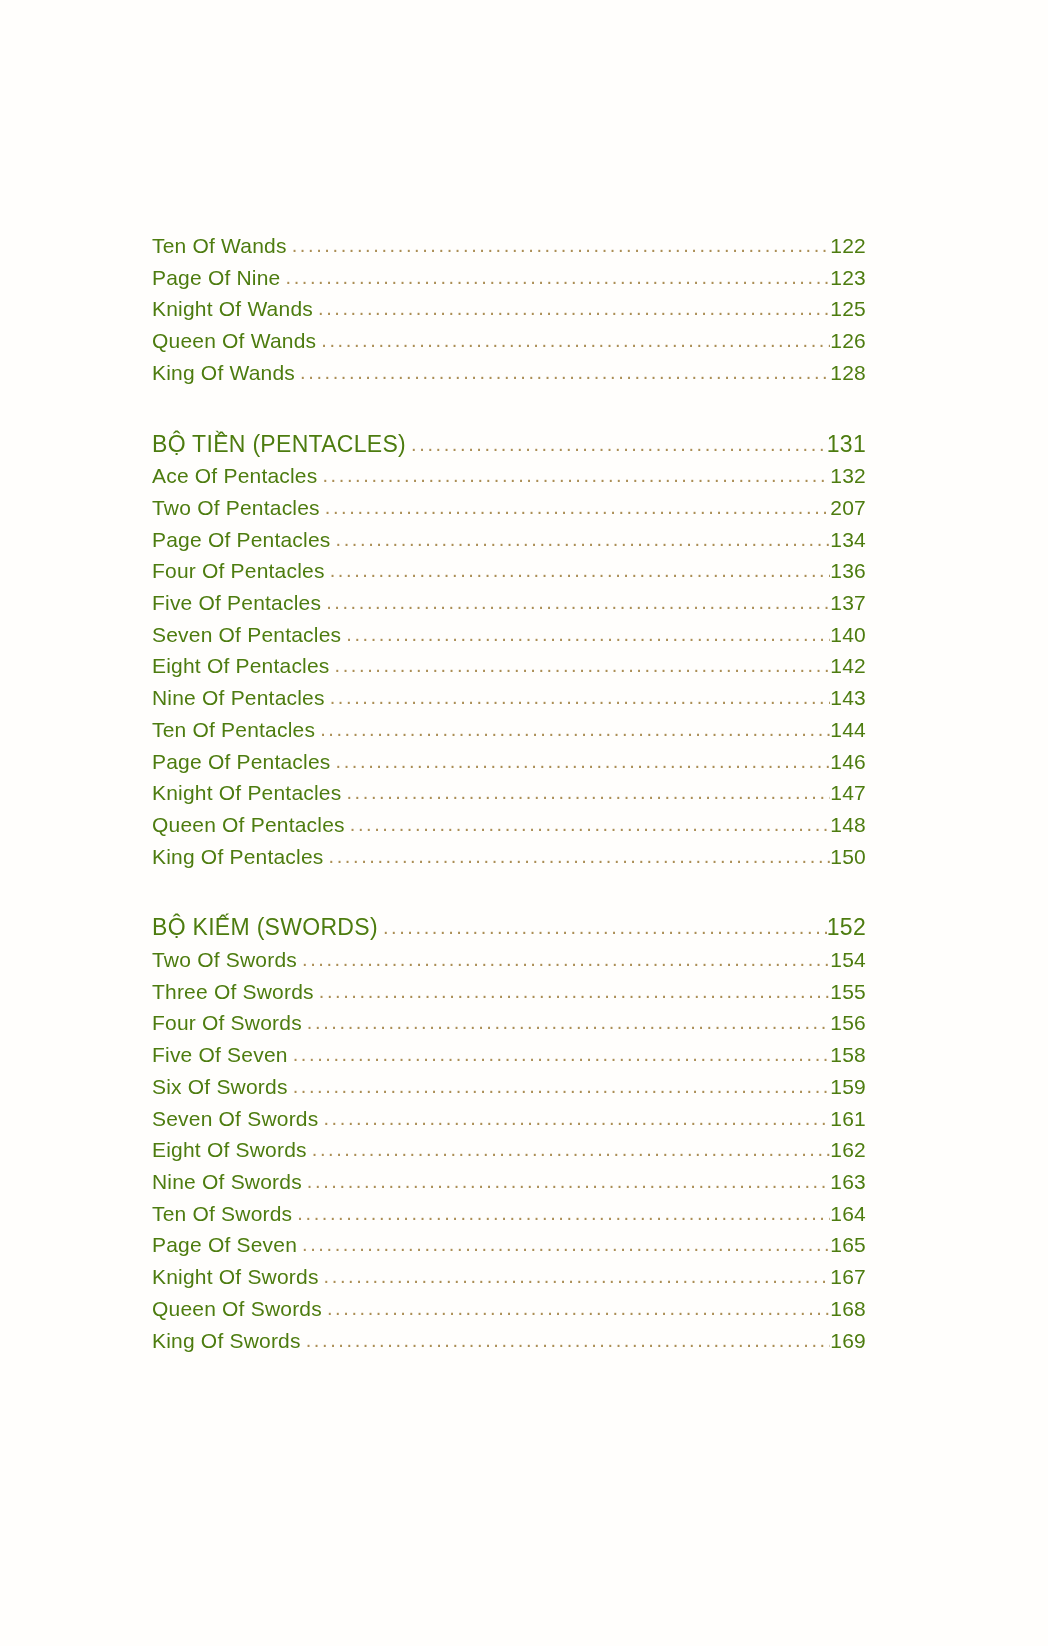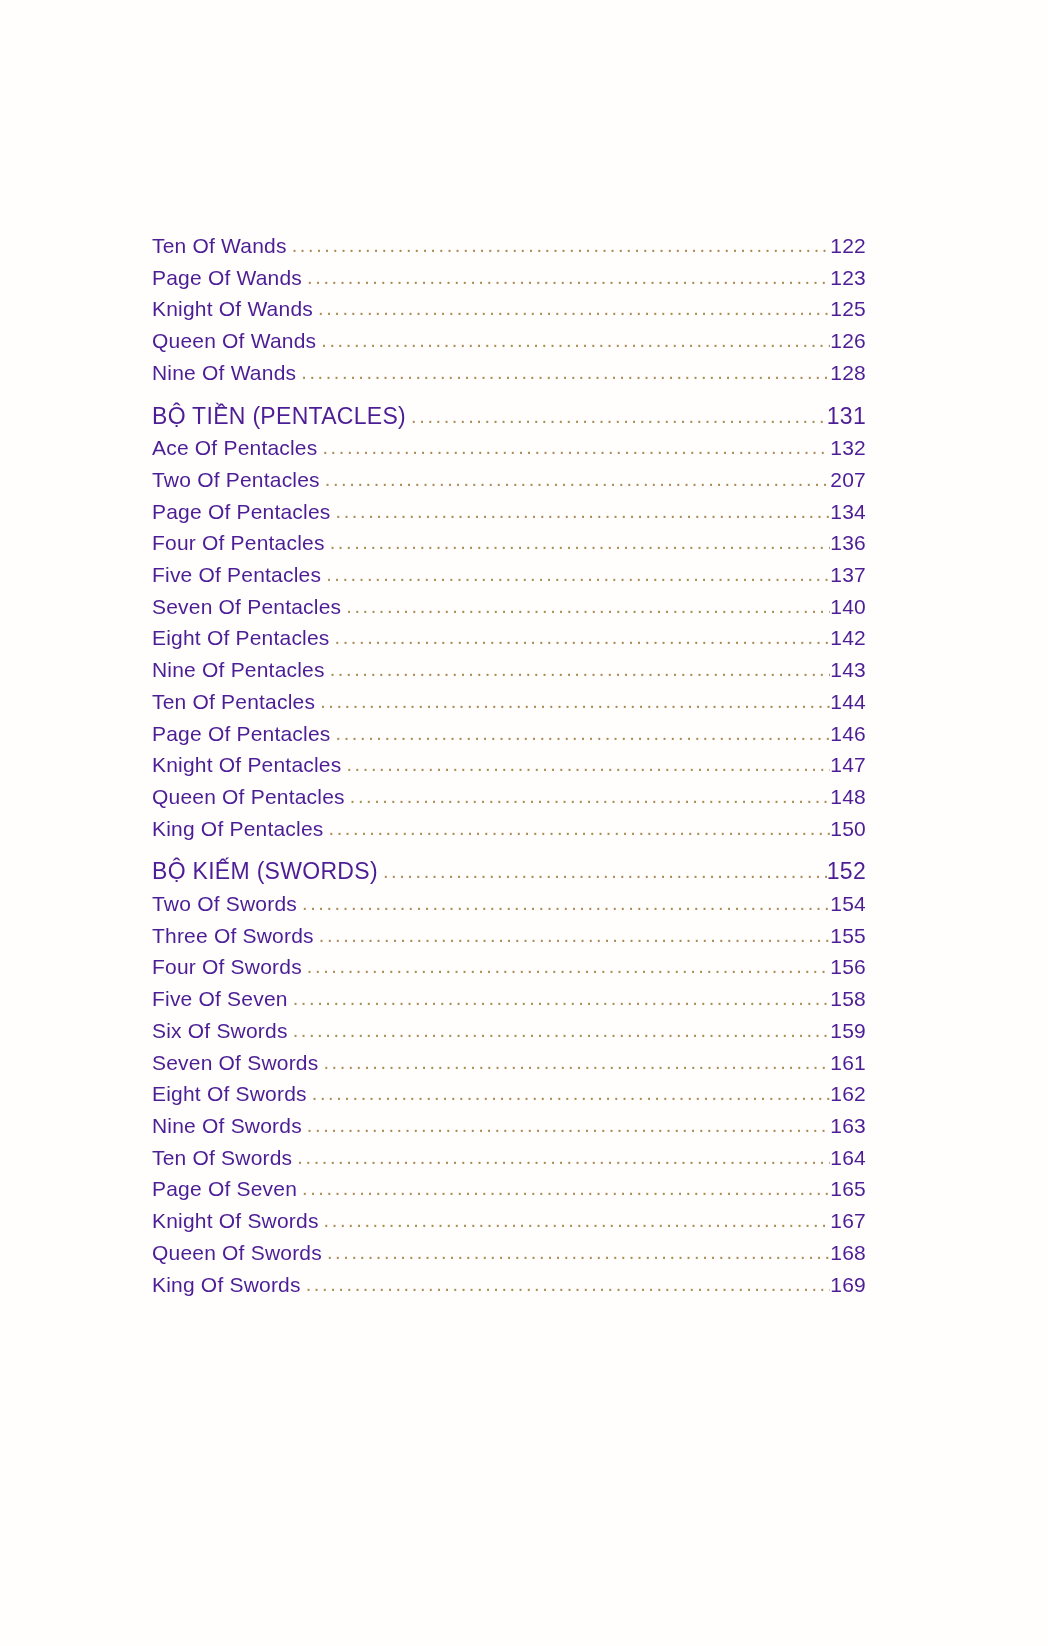--- a/index.html
+++ b/index.html
@@ -14,28 +14,28 @@
     font-family: "Liberation Sans", sans-serif;
     overflow: hidden;
   }
   .page {
     position: absolute;
     left: 152px;
     top: 230px;
     width: 714px;
   }
   .toc-section + .toc-section {
-    margin-top: 12px;
+    margin-top: 40px;
   }
   .toc-row {
     display: flex;
     align-items: center;
     line-height: 31.7px;
     font-size: 21px;
-    color: #4c1d95;
+    color: #4d7c0f;
     letter-spacing: 0.2px;
   }
   .toc-row.header {
     font-size: 23px;
     letter-spacing: 0.3px;
   }
   .toc-row .title {
     white-space: nowrap;
     flex: 0 0 auto;
   }
@@ -66,39 +66,39 @@
   <section class="toc-section">
 
     <div class="entries">
   <div class="toc-row">
     <span class="title">Ten Of Wands</span>
     <span class="leader"></span>
     <span class="pagenum">122</span>
   </div>
 
   <div class="toc-row">
-    <span class="title">Page Of Wands</span>
+    <span class="title">Page Of Nine</span>
     <span class="leader"></span>
     <span class="pagenum">123</span>
   </div>
 
   <div class="toc-row">
     <span class="title">Knight Of Wands</span>
     <span class="leader"></span>
     <span class="pagenum">125</span>
   </div>
 
   <div class="toc-row">
     <span class="title">Queen Of Wands</span>
     <span class="leader"></span>
     <span class="pagenum">126</span>
   </div>
 
   <div class="toc-row">
-    <span class="title">Nine Of Wands</span>
+    <span class="title">King Of Wands</span>
     <span class="leader"></span>
     <span class="pagenum">128</span>
   </div>
 </div>
   </section>
 
   <section class="toc-section">
     <div class="toc-row header">
       <span class="title">BỘ TIỀN (PENTACLES)</span>
       <span class="leader"></span>

